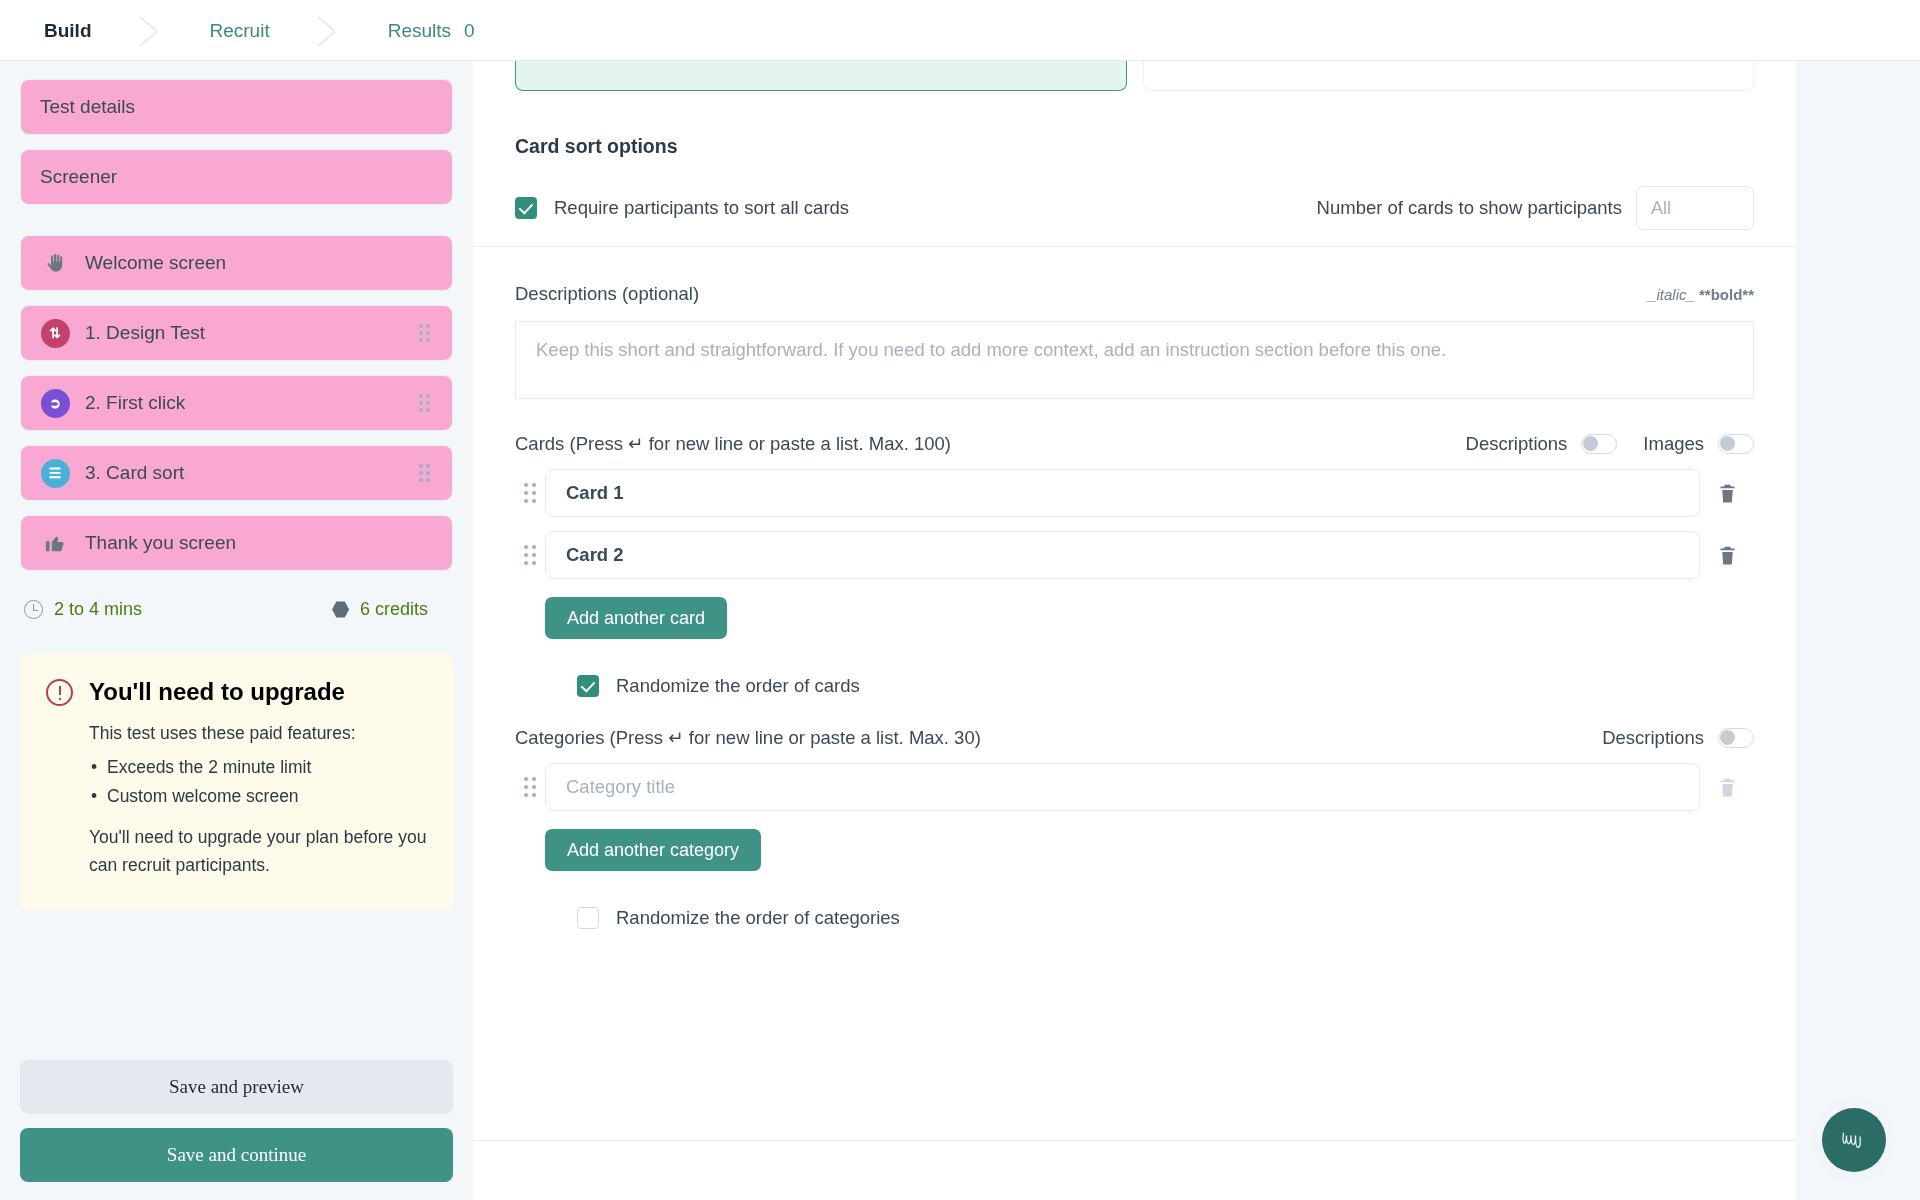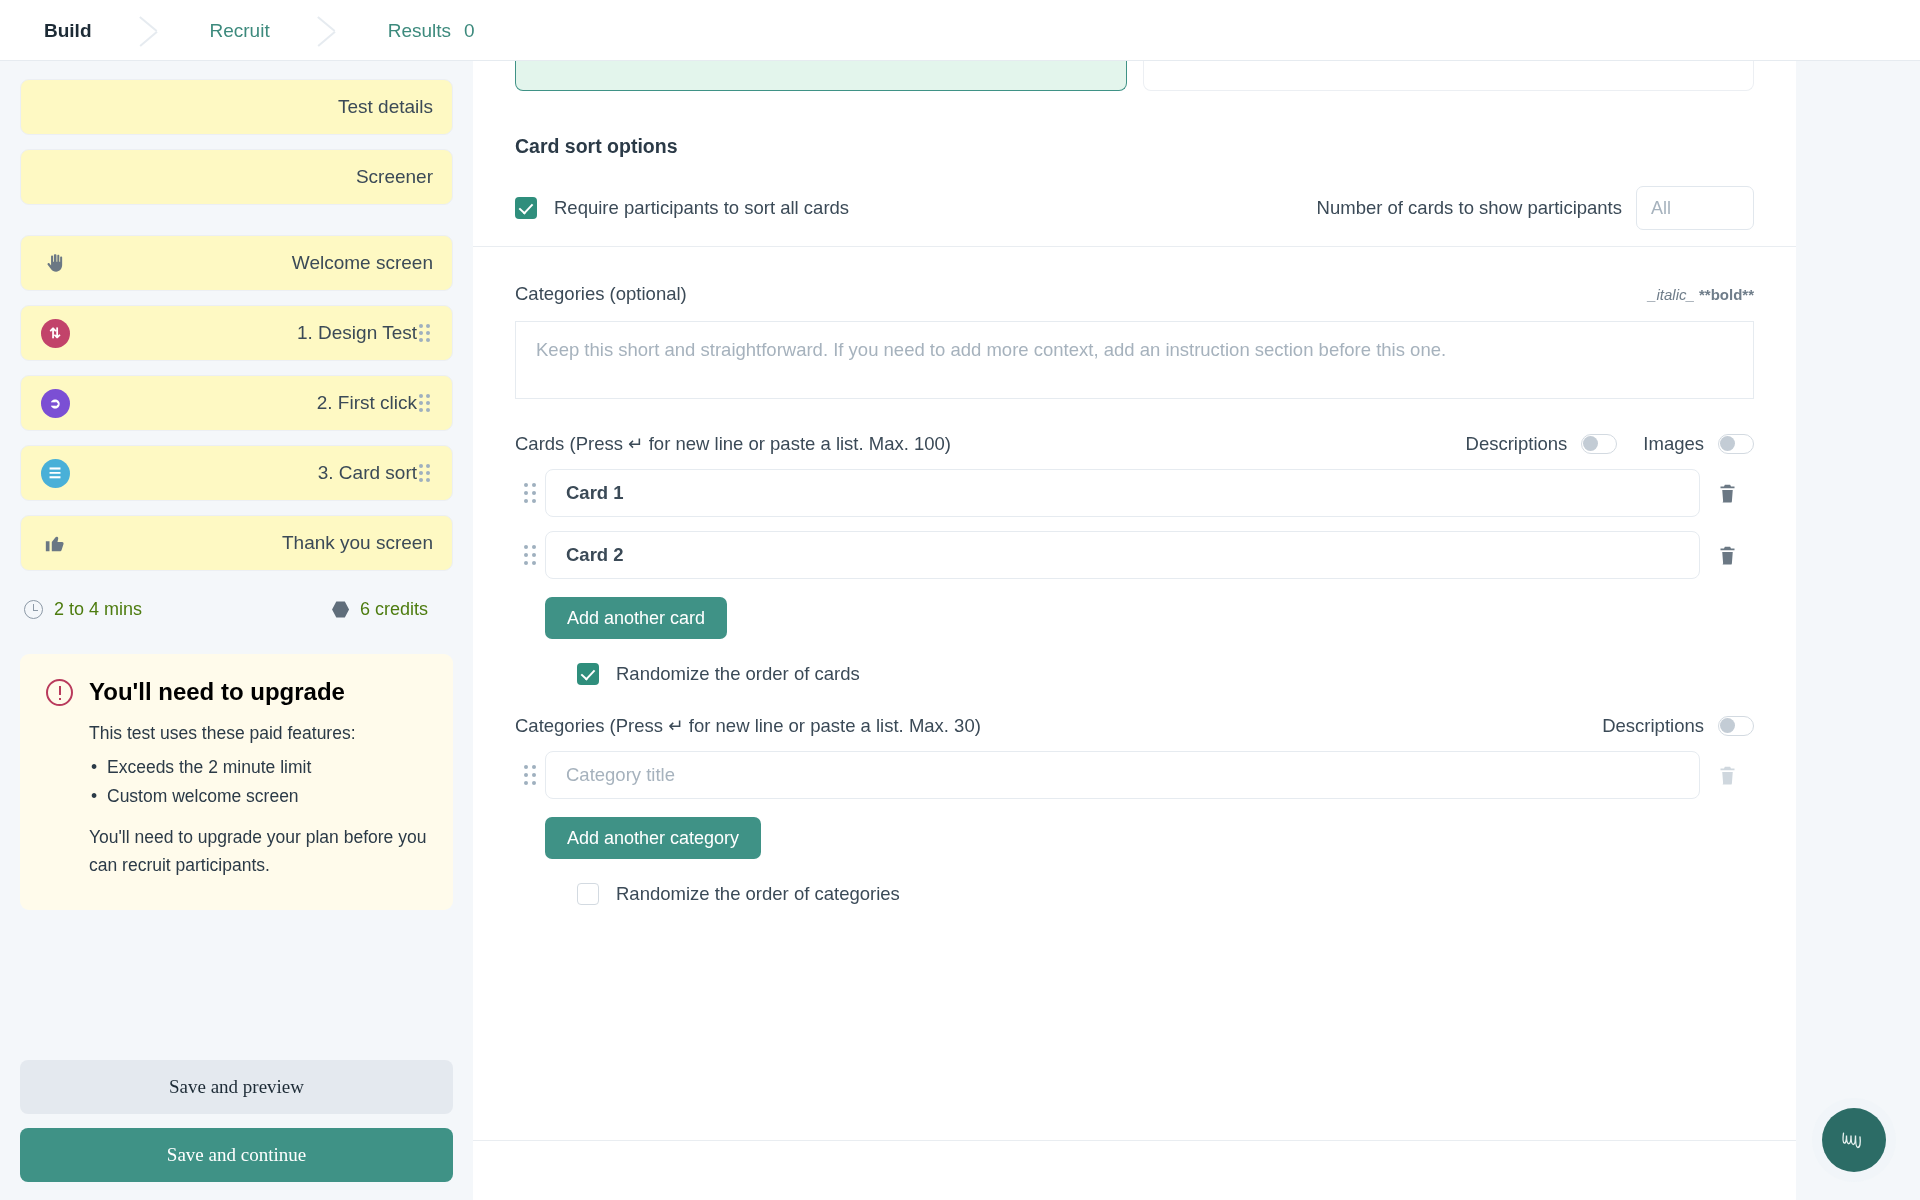--- a/index.html
+++ b/index.html
@@ -41,31 +41,30 @@
   .results-count { margin-left: 13px; color: #3d8a7d; font-weight: normal; }
 
   
   .sidebar {
     position: absolute; top: 61px; left: 0; width: 473px; height: 1139px;
     background: #f4f7fa;
     padding: 18px 20px 0 20px;
     display: flex; flex-direction: column;
   }
   .side-card {
-    background: #fef9c3;
+    background: #f9a8d4;
     border: 1px solid #eceff3;
     border-radius: 9px;
     height: 56px;
     display: flex; align-items: center;
     padding: 0 19px;
     margin-bottom: 14px;
     font-size: 19px;
     color: #3b4a57;
     cursor: pointer;
-    text-align: right;
   }
   .side-gap { height: 16px; }
   .side-card .ic {
     width: 30px; height: 30px; margin-right: 15px;
     display: flex; align-items: center; justify-content: center;
     flex: 0 0 auto;
   }
   .badge {
     width: 29px; height: 29px; border-radius: 50%;
     display: flex; align-items: center; justify-content: center;
@@ -250,21 +249,21 @@
     cursor: pointer;
   }
   .trash svg { display: block; }
 
   .add-btn {
     margin-left: 30px; margin-top: 18px;
     height: 42px; padding: 0 22px;
     background: #3f9286; color: #fff; border: none; border-radius: 7px;
     font-size: 18px; font-family: inherit; cursor: pointer;
   }
-  .rand-row { display: flex; align-items: flex-start; margin-left: 38px; margin-top: 24px; padding-left: 24px; }
+  .rand-row { display: flex; align-items: flex-start; margin-left: 38px; margin-top: 36px; padding-left: 24px; }
 
   .block-gap-1 { margin-top: 30px; }
   .follow-title { font-size: 19.5px; font-weight: bold; color: #2b3a47; margin-top: 34px; }
 
   .panel-foot {
     position: absolute; top: 1080px; left: 0; width: 1323px; height: 120px;
     background: #ffffff;
     padding: 0 42px;
   }
   .q-label { font-size: 18.5px; color: #3b4a57; padding-top: 62px; }
@@ -428,21 +427,21 @@
           <input type="text" placeholder="All" style="">
 
         </div>
       </div>
     </div>
   </div>
 
   <div class="panel-body">
 
     <div class="row-between">
-      <span class="field-label">Categories (optional)</span>
+      <span class="field-label">Descriptions (optional)</span>
       <span class="md-hint">
         <em>_italic_</em>
         <b>**bold**</b>
       </span>
     </div>
     <textarea class="textarea" placeholder="Keep this short and straightforward. If you need to add more context, add an instruction section before this one." style=""></textarea>
 
     
     <div class="row-between block-gap-1">
       <span class="field-label">Cards (Press ↵ for new line or paste a list. Max. 100)</span>

